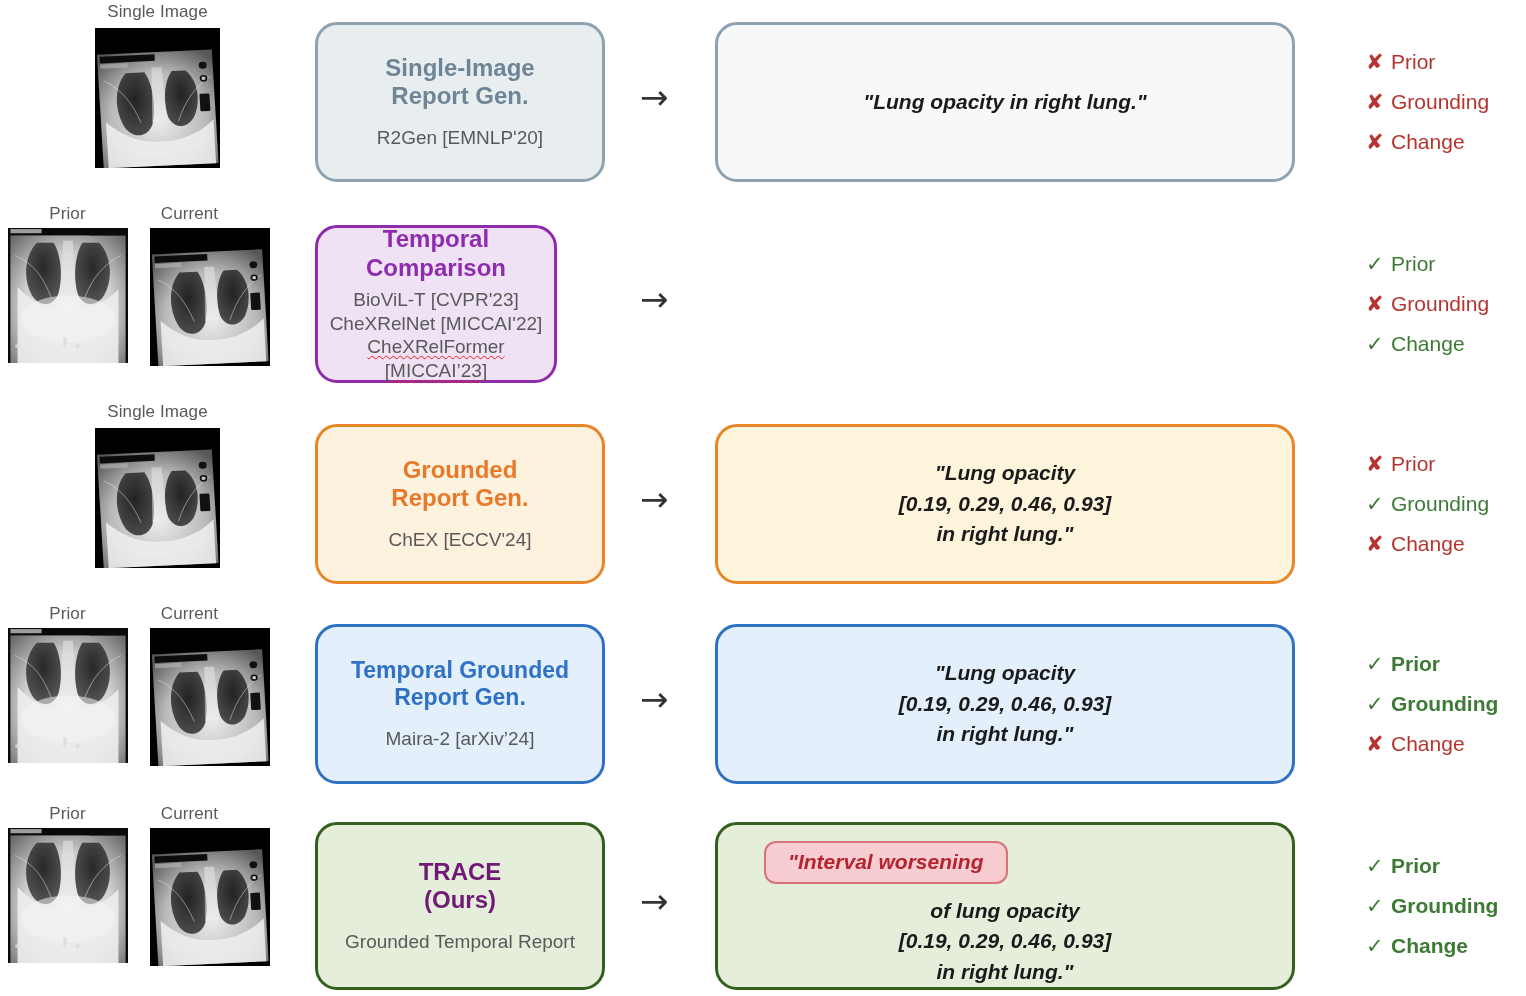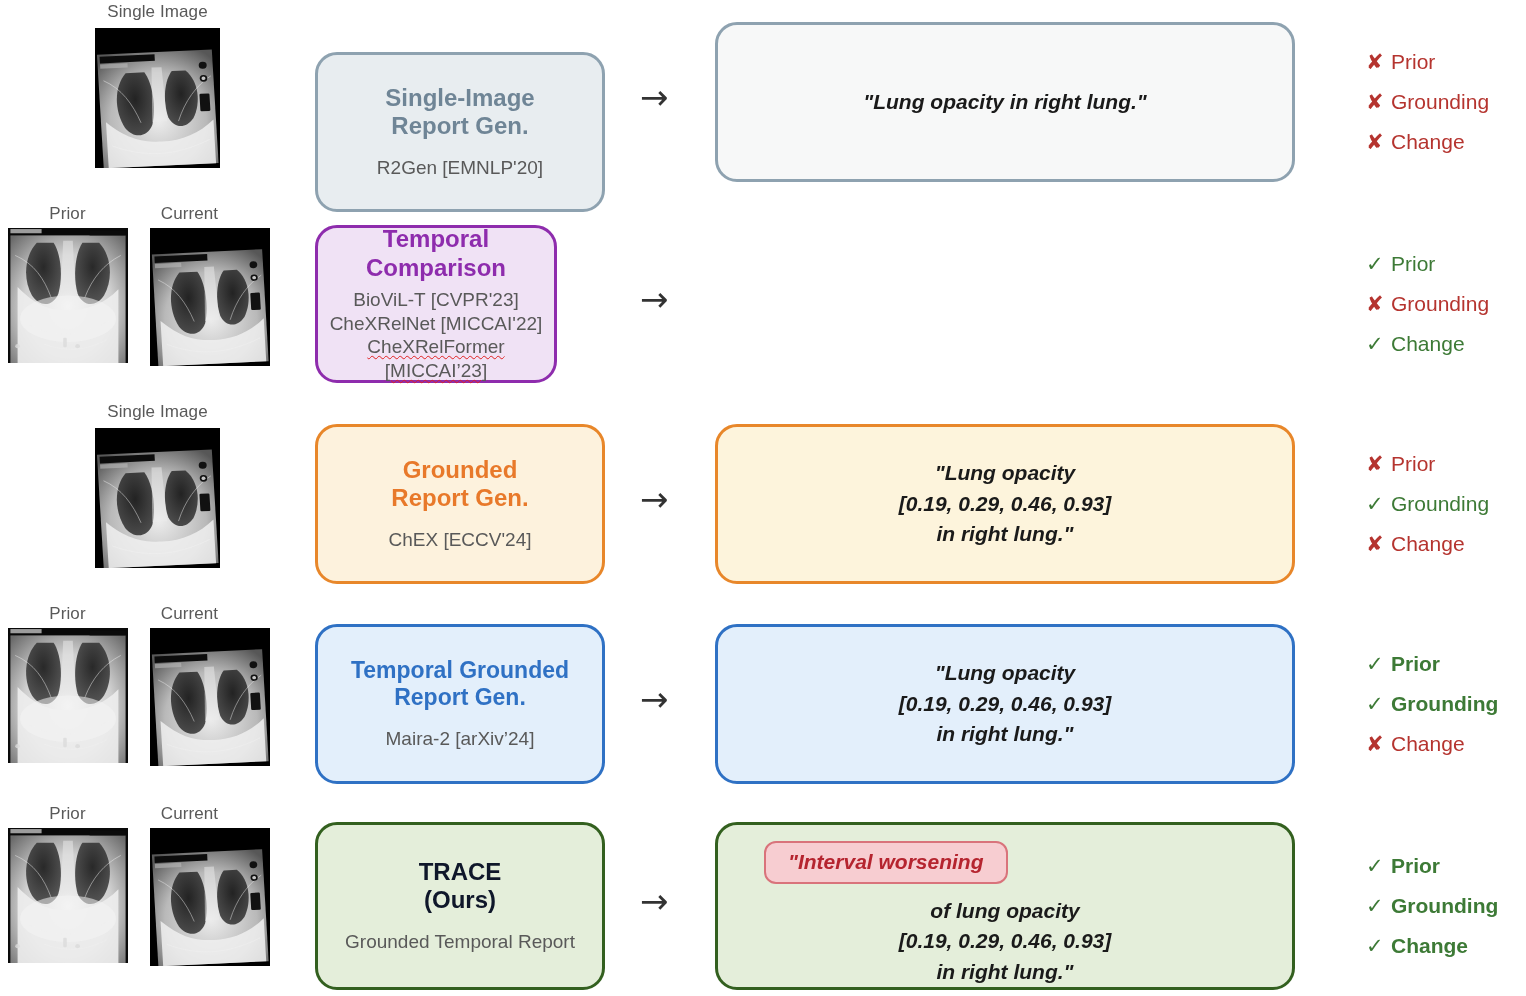--- a/index.html
+++ b/index.html
@@ -182,21 +182,21 @@
         <circle cx="88" cy="48" r="3"></circle>
         <rect x="84" y="62" width="8" height="16" rx="1"></rect>
       </g>
       <g fill="#e6e6e6" opacity=".85">
         <circle cx="88" cy="48" r="1.6"></circle>
       </g>
     </g>
   </svg>
         </div>
       </div>
-      <div class="method-box" style="left: 315px; width: 290px; top: 22px; height: 160px; border-color: rgb(142, 162, 176); border-width: 3px; background: rgb(232, 237, 240); margin-top: 30px;">
+      <div class="method-box" style="left: 315px; width: 290px; top: 22px; height: 160px; border-color: rgb(142, 162, 176); border-width: 3px; background: rgb(232, 237, 240);">
         <div class="method-title" style="color: rgb(111, 133, 150); font-size: 24px;">
           <div>Single-Image</div>
           <div>Report Gen.</div>
         </div>
         <div class="method-refs" style="font-size: 19px; margin-top: 16px;">
           <div>R2Gen [EMNLP'20]</div>
         </div>
       </div>
       <div class="arrow" style="left: 640px; top: 80px; color: rgb(51, 51, 51);">→</div>
       <div class="out-box" style="left: 715px; width: 580px; top: 22px; height: 160px; border-color: rgb(142, 162, 176); border-width: 3px; background: rgb(247, 248, 248);">
@@ -550,21 +550,21 @@
         <rect x="84" y="62" width="8" height="16" rx="1"></rect>
       </g>
       <g fill="#e6e6e6" opacity=".85">
         <circle cx="88" cy="48" r="1.6"></circle>
       </g>
     </g>
   </svg>
         </div>
       </div>
       <div class="method-box" style="left: 315px; width: 290px; top: 22px; height: 168px; border-color: rgb(51, 96, 31); border-width: 3px; background: rgb(228, 238, 218);">
-        <div class="method-title" style="color: #0f172a; font-size: 24px;">
+        <div class="method-title" style="color: #701a75; font-size: 24px;">
           <div>TRACE</div>
           <div>(Ours)</div>
         </div>
         <div class="method-refs" style="font-size: 19px; margin-top: 16px;">
           <div>Grounded Temporal Report</div>
         </div>
       </div>
       <div class="arrow" style="left: 640px; top: 84px; color: rgb(51, 51, 51);">→</div>
       <div class="out-box" style="left: 715px; width: 580px; top: 22px; height: 168px; border-color: rgb(51, 96, 31); border-width: 3px; background: rgb(228, 238, 218); align-items: stretch; justify-content: flex-start; padding: 16px 0px 0px;">
         <div style="padding-left: 46px; text-align: left;"><span class="pill">"Interval worsening</span></div>

